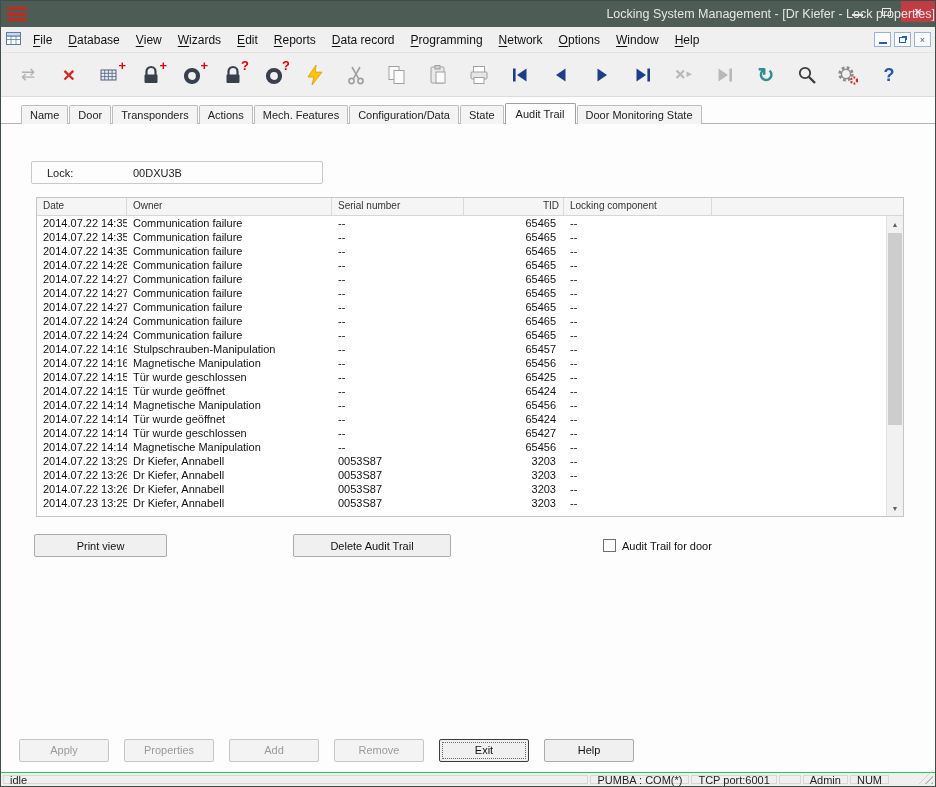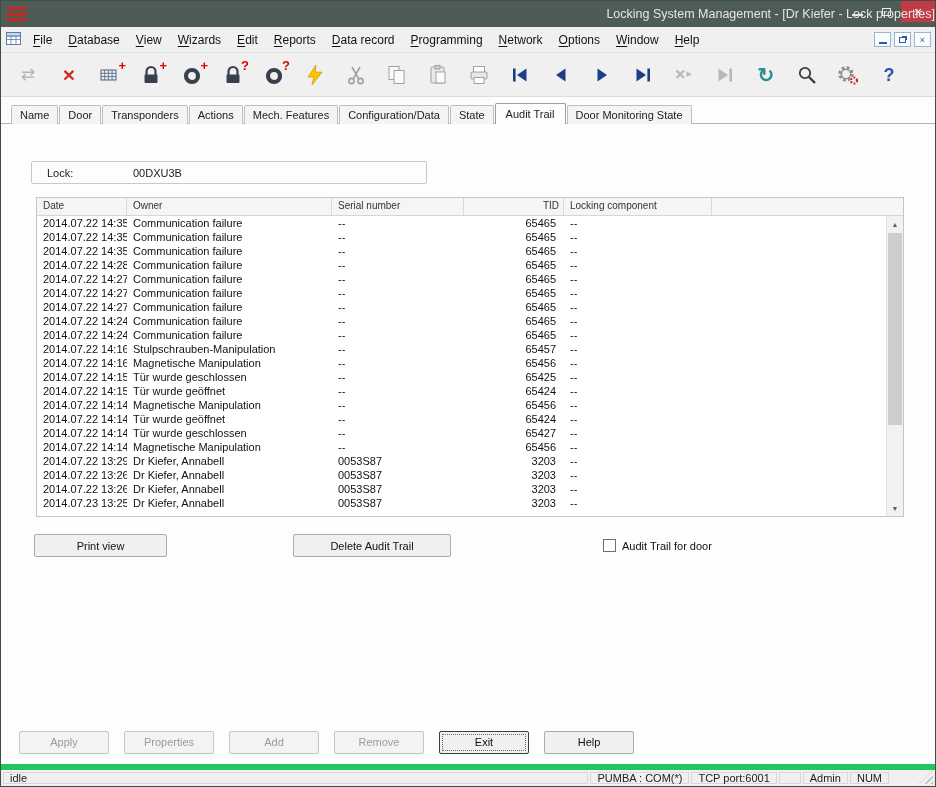--- a/index.html
+++ b/index.html
@@ -32,31 +32,31 @@
      display:flex; align-items:center; justify-content:center; font-size:9px; }
   .mdic .minbar{ width:8px; height:2px; background:#2b5ea7; margin-top:6px;}
   .mdic .restbox{ width:7px; height:6px; border:1px solid #2b5ea7; box-shadow:2px -2px 0 -1px #2b5ea7;}
   
   .toolbar{ height:44px; background:#f0f0f0; border-bottom:1px solid #dcdcdc;
     display:flex; align-items:center; gap:17px; padding-left:15px; flex:0 0 auto;}
   .tb{ width:24px; height:28px; position:relative; display:flex; align-items:center; justify-content:center; }
   .tb .glyph{ line-height:1; }
   .tb .badge{ position:absolute; top:-2px; right:-4px; color:#e00000; font-weight:bold; font-size:13px; line-height:1; }
   
-  .tabstrip{ background:#fdfdfd; padding:6px 0 0 10px; border-bottom:1px solid #b4b4b4; flex:0 0 auto; height:27px;}
+  .tabstrip{ background:#fdfdfd; padding:6px 0 0 20px; border-bottom:1px solid #b4b4b4; flex:0 0 auto; height:27px;}
   .tab{ display:inline-block; font-size:11px; color:#222; background:#f4f4f4;
     border:1px solid #bdbdbd; border-bottom:none; border-radius:2px 2px 0 0;
     padding:3px 8px 3px 8px; margin-right:1px; position:relative; top:1px; }
   .tab.active{ background:#fdfdfd; padding:4px 10px 4px 10px; top:0px; z-index:2; border-color:#9f9f9f; }
   
   .content{ flex:1 1 auto; background:#fdfdfd; padding-left:30px; padding-right:16px; overflow:hidden; }
   .fields{ display:flex; gap:8px; margin-top:37px; }
   .fieldbox{ height:23px; border:1px solid #c9c9c9; border-radius:2px; background:#fdfdfd;
     display:flex; align-items:center; font-size:11px; color:#222; }
-  .fieldbox.lock{ width:396px; }
+  .fieldbox.lock{ width:292px; }
   .fieldbox.door{ width:336px; }
   .fieldbox .flabel{ margin-left:15px; width:86px; }
   .fieldbox .fvalue{ }
   
   .grid{ position:relative; margin-top:13px; margin-left:5px; width:868px;
     border:1px solid #c5c5c5; background:#fff; }
   .grid-header{ display:grid; grid-template-columns:90px 205px 132px 100px 148px 1fr;
     height:18px; background:#f5f5f5; border-bottom:1px solid #d6d6d6; }
   .hcell{ font-size:10px; color:#333; padding:2px 4px 0 6px; border-right:1px solid #d9d9d9;
     white-space:nowrap; overflow:hidden; }
@@ -83,21 +83,21 @@
   .chk-box{ width:13px; height:13px; border:1px solid #6e6e6e; background:#fff; }
   .chk-label{ font-size:11px; color:#111; }
   
   .bottombar{ height:44px; display:flex; align-items:center; gap:15px; padding-left:18px;
     background:#fdfdfd; flex:0 0 auto; }
   .fbtn{ width:90px; height:23px; font-family:"Liberation Sans", sans-serif; font-size:11px;
     background:#f0f0f0; border:1px solid #ababab; border-radius:2px; color:#111; }
   .fbtn.disabled{ color:#9a9a9a; border-color:#c6c6c6; background:#f3f3f3; }
   .fbtn.focused{ border:1px solid #3c3c3c; outline:1px dotted #666; outline-offset:-4px; }
   
-  .statusbar{ height:22px; background:#f0f0f0; border-top:6px solid #22c55e;
+  .statusbar{ height:14px; background:#f0f0f0; border-top:1px solid #22c55e;
     display:flex; align-items:stretch; font-size:11px; color:#222; flex:0 0 auto; padding:2px 2px 2px 2px; }
   .sb-cell{ border:1px solid #d7d7d7; display:flex; align-items:center; padding:0 6px; margin-right:2px; background:#f0f0f0; }
   .sb-left{ flex:1 1 auto; }
   .sb-empty{ width:22px; }
   .sb-gap{ width:26px; border:none; }
   .sb-grip{ width:14px; height:14px; align-self:flex-end; margin-left:2px;
     background:repeating-linear-gradient(135deg,#bdbdbd 0 1.5px,transparent 1.5px 4.5px);
     clip-path:polygon(100% 0,100% 100%,0 100%); }
 </style>
 </head>

